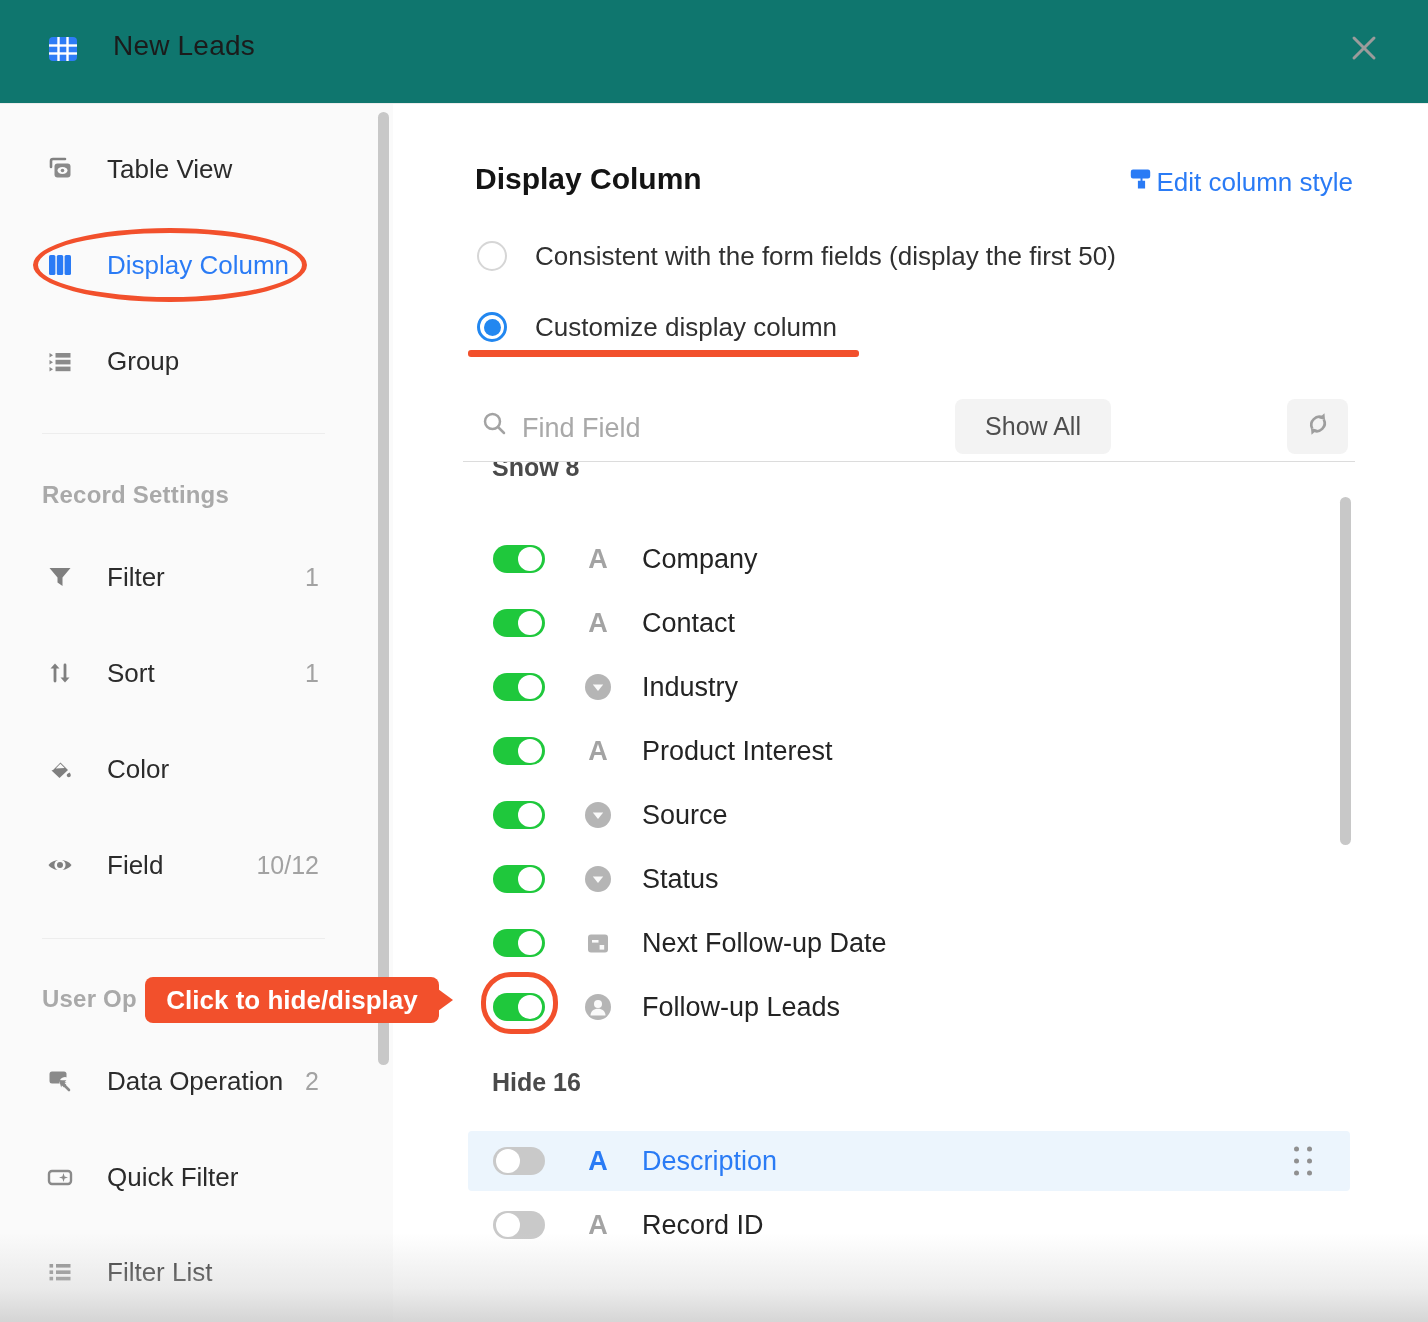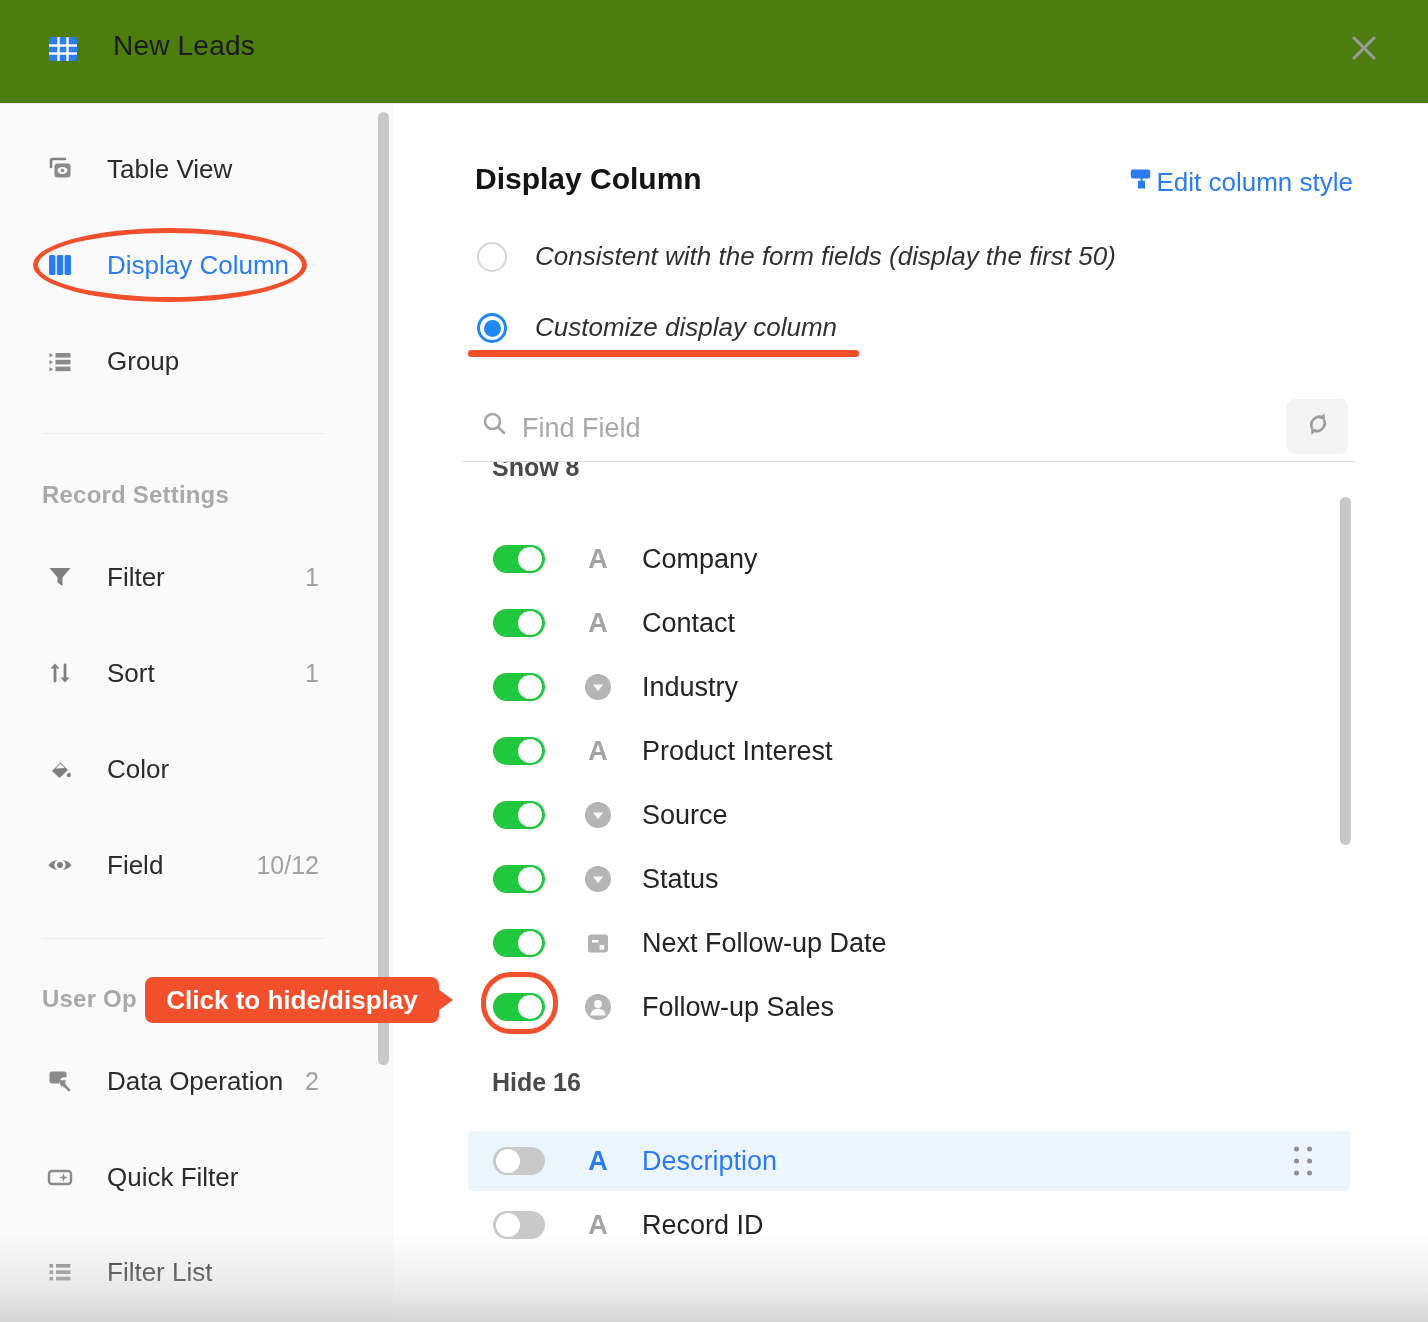--- a/index.html
+++ b/index.html
@@ -3,21 +3,21 @@
 <meta charset="utf-8">
 <style>
   html,body{margin:0;padding:0;}
   .app{
     position:relative;width:1428px;height:1322px;overflow:hidden;
     background:#ffffff;
     font-family:"Liberation Sans","DejaVu Sans",sans-serif;
     -webkit-font-smoothing:antialiased;
   }
   
-  .header{position:absolute;left:0;top:0;width:1428px;height:103px;background:#4d7c0f;border-bottom:1px solid #ececec;}
+  .header{position:absolute;left:0;top:0;width:1428px;height:103px;background:#0f766e;border-bottom:1px solid #ececec;}
   .hdr-icon{position:absolute;left:47px;top:33px;width:32px;height:32px;}
   .hdr-title{position:absolute;left:113px;top:30px;font-size:28px;font-weight:500;color:#1b1b1b;letter-spacing:.2px;}
   .hdr-close{position:absolute;left:1348px;top:32px;width:36px;height:36px;cursor:pointer;}
   
   .sidebar{position:absolute;left:0;top:104px;width:393px;height:1218px;background:#fafafa;}
   .side-item{position:absolute;left:46px;height:42px;display:flex;align-items:center;width:300px;}
   .si-icon{width:28px;height:28px;flex:0 0 28px;display:inline-flex;align-items:center;justify-content:center;}
   .si-label{margin-left:33px;font-size:26px;color:#2b2b2b;white-space:nowrap;}
   .si-label.active{color:#2a7bf5;}
   .si-count{position:absolute;right:27px;font-size:25px;color:#a2a2a2;text-align:right;}
@@ -28,21 +28,21 @@
   .ellipse-annotation{position:absolute;border:5px solid #f2502c;border-radius:50%;pointer-events:none;z-index:30;}
   .ring-annotation{position:absolute;border:5px solid #f2502c;border-radius:30px;pointer-events:none;z-index:30;}
   .tooltip{position:absolute;left:145px;top:977px;width:294px;height:46px;background:#f2502c;border-radius:8px;
     color:#fff;font-size:26px;font-weight:700;display:flex;align-items:center;justify-content:center;z-index:40;}
   .tooltip:after{content:"";position:absolute;right:-14px;top:12px;width:0;height:0;
     border-top:11px solid transparent;border-bottom:11px solid transparent;border-left:15px solid #f2502c;}
   .red-underline{position:absolute;left:468px;top:350px;width:391px;height:7px;background:#f2502c;border-radius:3px;z-index:30;}
   
   .main-title{position:absolute;left:475px;top:162px;font-size:30px;font-weight:700;color:#141414;}
   .edit-link{position:absolute;top:166px;right:75px;display:flex;align-items:center;gap:2px;color:#2a7bf5;font-size:26px;cursor:pointer;}
-  .radio-row{position:absolute;left:477px;display:flex;align-items:flex-end;font-style:italic;}
+  .radio-row{position:absolute;left:477px;display:flex;align-items:flex-start;}
   .radio{width:30px;height:30px;border-radius:50%;box-sizing:border-box;background:#fff;flex:0 0 30px;}
   .radio.off{border:2px solid #d6d6d6;}
   .radio.on{border:3px solid #2287f0;display:flex;align-items:center;justify-content:center;}
   .radio.on .dot{width:17px;height:17px;border-radius:50%;background:#2287f0;}
   .radio-label{margin-left:28px;font-size:26px;color:#303030;}
   .search-icon{position:absolute;left:481px;top:410px;width:28px;height:28px;}
   .find-input{position:absolute;left:520px;top:406px;width:380px;height:42px;border:none;outline:none;background:transparent;
     font-size:27px;color:#6d28d9;font-family:inherit;}
   .find-input::placeholder{color:#a9a9a9;}
   .gbtn{position:absolute;top:399px;height:55px;background:#f3f3f3;border-radius:8px;display:flex;align-items:center;justify-content:center;
@@ -254,20 +254,23 @@
   <div class="red-underline"></div>
 
   <span class="search-icon">
     <svg width="28" height="28" viewBox="0 0 28 28">
       <circle cx="11.5" cy="11.5" r="7.5" fill="none" stroke="#a3a3a3" stroke-width="2.5"></circle>
       <line x1="17" y1="17" x2="23" y2="23" stroke="#a3a3a3" stroke-width="2.5" stroke-linecap="round"></line>
     </svg>
   </span>
   <input class="find-input" placeholder="Find Field" style="">
 
+  <div class="gbtn" style="left:955px;width:156px">
+    <span>Show All</span>
+  </div>
   <div class="gbtn" style="left:1287px;width:61px">
     <span>
       <svg width="30" height="30" viewBox="0 0 30 30">
         <path d="M9.2 19.5 a8 8 0 0 1 11-10.6" fill="none" stroke="#9e9e9e" stroke-width="2.7"></path>
         <path d="M21.5 4.2 L22 11 L15.8 9.2 Z" fill="#9e9e9e"></path>
         <path d="M20.8 10.5 a8 8 0 0 1 -11 10.6" fill="none" stroke="#9e9e9e" stroke-width="2.7"></path>
         <path d="M8.5 25.8 L8 19 L14.2 20.8 Z" fill="#9e9e9e"></path>
       </svg>
     </span>
   </div>
@@ -361,21 +364,21 @@
         <span class="toggle on">
           <span class="knob"></span>
         </span>
         <span class="f-icon">
           <svg width="26" height="26" viewBox="0 0 26 26">
             <circle cx="13" cy="13" r="13" fill="#b5b5b5"></circle>
             <circle cx="13" cy="10" r="4" fill="#fafafa"></circle>
             <path d="M5.5 21.5 c0-4.4 3.3-6.8 7.5-6.8 s7.5 2.4 7.5 6.8 z" fill="#fafafa"></path>
           </svg>
         </span>
-        <span class="f-label">Follow-up Sales</span>
+        <span class="f-label">Follow-up Leads</span>
       </div>
       <div class="field-row highlight" style="top: 1131px;">
         <span class="toggle off">
           <span class="knob"></span>
         </span>
         <span class="f-icon">
           <span class="a-letter blue">A</span>
         </span>
         <span class="f-label blue">Description</span>
         <span class="drag-handle">

